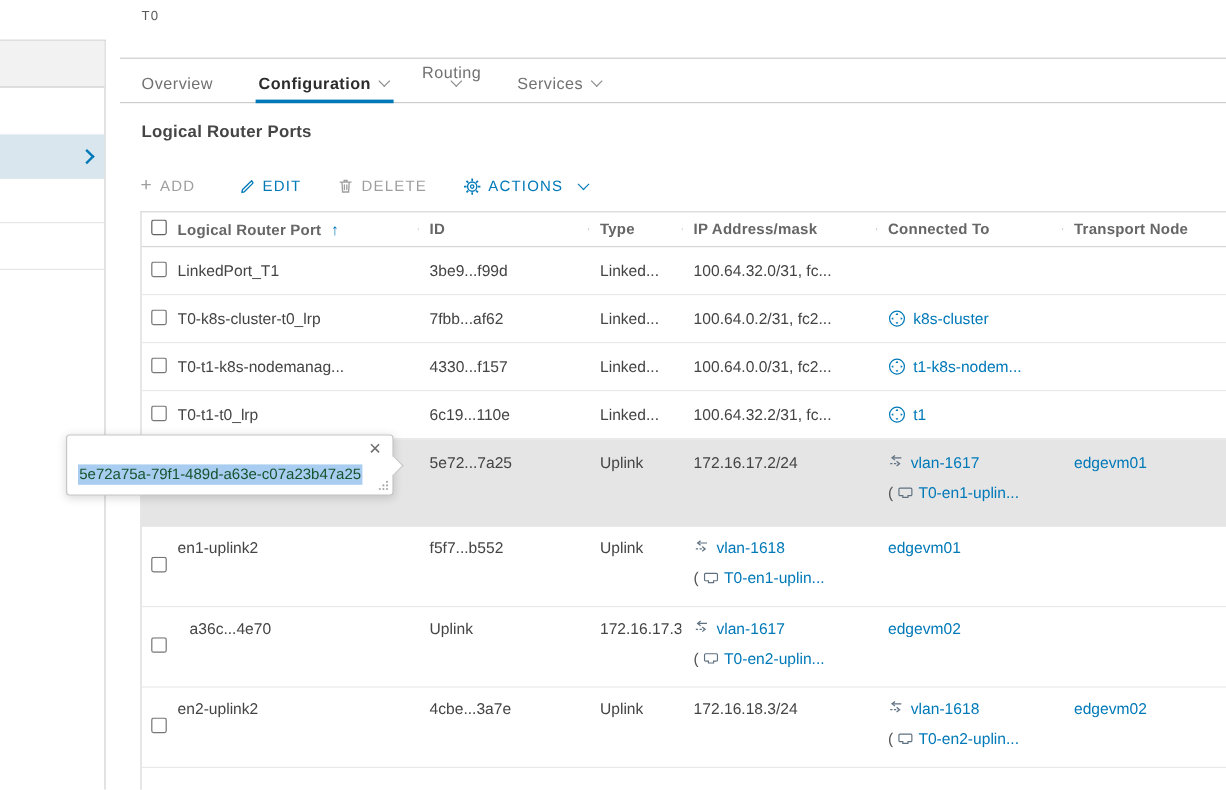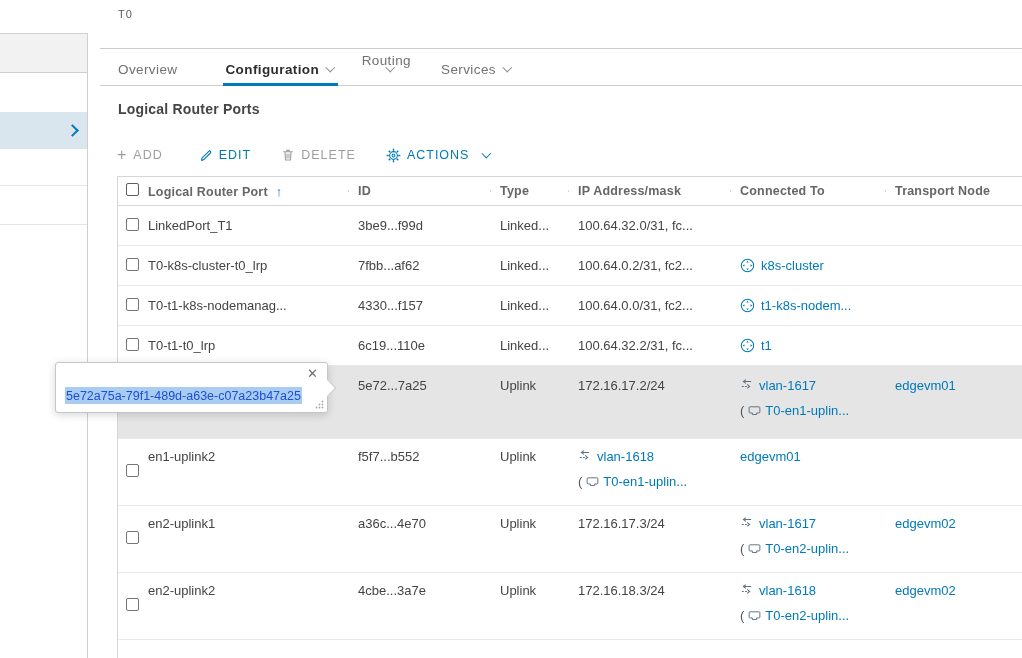--- a/index.html
+++ b/index.html
@@ -19,21 +19,21 @@
   .sb-row-b{height:36px;border-bottom:1px solid #e6e6e6;}
   .sb-row-c{height:38px;border-bottom:1px solid #e6e6e6;}
   
   .page-title{position:absolute;left:118px;top:8px;font-size:11px;color:#5a5a5a;letter-spacing:1px;}
   .hr1{position:absolute;left:100px;right:0;top:48px;height:1px;background:#ccc;}
   
   .tabsbar{position:absolute;left:100px;right:0;top:53px;height:33px;border-bottom:1px solid #ccc;
     display:flex;align-items:center;padding-left:18px;box-sizing:border-box;}
   .tab{font-size:13.5px;color:#717171;letter-spacing:.4px;display:flex;align-items:center;height:100%;
     position:relative;cursor:pointer;}
-  .tab.t2{margin-left:48px;text-align:right;}.tab.t3{margin-left:28px;flex-direction:column;}.tab.t4{margin-left:30px;}
+  .tab.t2{margin-left:38px;text-align:right;}.tab.t3{margin-left:28px;flex-direction:column;}.tab.t4{margin-left:30px;}
   .tab.active{color:#2d2d2d;font-weight:700;}
   .tab.active::after{content:"";position:absolute;left:-2px;right:-4px;bottom:-1px;height:3px;background:#0079b8;}
   .chev{width:5.5px;height:5.5px;border-right:1.5px solid #8a8a8a;border-bottom:1.5px solid #8a8a8a;
     transform:rotate(45deg);display:inline-block;margin-left:8px;margin-top:-4px;}
   .chev.blue{border-color:#0079b8;}
   
   .section-title{position:absolute;left:118px;top:101px;font-size:14px;font-weight:700;color:#454545;letter-spacing:.2px;}
   .toolbar{position:absolute;left:117px;top:147px;display:flex;align-items:center;
     font-size:12.5px;letter-spacing:1px;font-weight:500;}
   .tbtn{display:flex;align-items:center;gap:6px;cursor:pointer;}
@@ -64,21 +64,21 @@
   .r73 .c.cbcell,.r67 .c.cbcell{padding-top:0;align-self:center;}
   a.lnk{color:#0079b8;text-decoration:none;cursor:pointer;}
   .l1{display:flex;gap:6px;}
   .l2{display:flex;align-items:center;gap:4px;margin-top:10px;}
   .paren{color:#555;}
   .icon{flex:0 0 auto;display:inline-flex;}
   
   .tooltip{position:absolute;left:55px;top:362px;width:273px;height:51px;background:#fff;
     border:1px solid #c6c6c6;border-radius:3px;box-shadow:0 2px 8px rgba(0,0,0,.16);z-index:10;box-sizing:border-box;}
   .tt-close{position:absolute;top:3px;right:9px;font-size:13px;color:#707070;cursor:pointer;line-height:1.2;}
-  .tt-text{position:absolute;left:9px;top:25px;font-size:12.5px;color:#1d4ed8;white-space:nowrap;}
+  .tt-text{position:absolute;left:9px;top:25px;font-size:12.5px;color:#14532d;white-space:nowrap;}
   .hl{background:#a9cdf1;padding:1.5px 1px;}
   .tt-arrow{position:absolute;right:-6.5px;top:19px;width:11px;height:11px;background:#fff;
     border-top:1px solid #c6c6c6;border-right:1px solid #c6c6c6;transform:rotate(45deg);}
   .tt-grip{position:absolute;right:3px;bottom:3px;cursor:nwse-resize;line-height:0;}
 </style>
 </head>
 <body>
 
 <div class="sidebar">
   <div class="sb-band"></div>
@@ -296,21 +296,20 @@
             </svg>
           </span>
           <a class="lnk">T0-en1-uplin...</a>
         </div>
     </div>
     <div class="c"><a class="lnk">edgevm01</a></div>
   </div>
 
   <div class="trow r67">
     <div class="c cbcell"><span class="cb"></span></div>
-    <div class="c name">en2-uplink1</div>
     <div class="c">a36c...4e70</div>
     <div class="c">Uplink</div>
     <div class="c">172.16.17.3/24</div>
     <div class="c">
       <div class="l1">
           <span class="icon">
             <svg width="13" height="12" viewBox="0 0 14 12">
               <path d="M12 3.3 H4.5" stroke="#5f7181" stroke-width="1.1" fill="none"></path>
               <path d="M6.3 1.2 L3.6 3.3 L6.3 5.4" stroke="#5f7181" stroke-width="1.1" fill="none"></path>
               <path d="M2 8.6 h7.2" stroke="#5f7181" stroke-width="1.1" stroke-dasharray="2 1.4" fill="none"></path>

